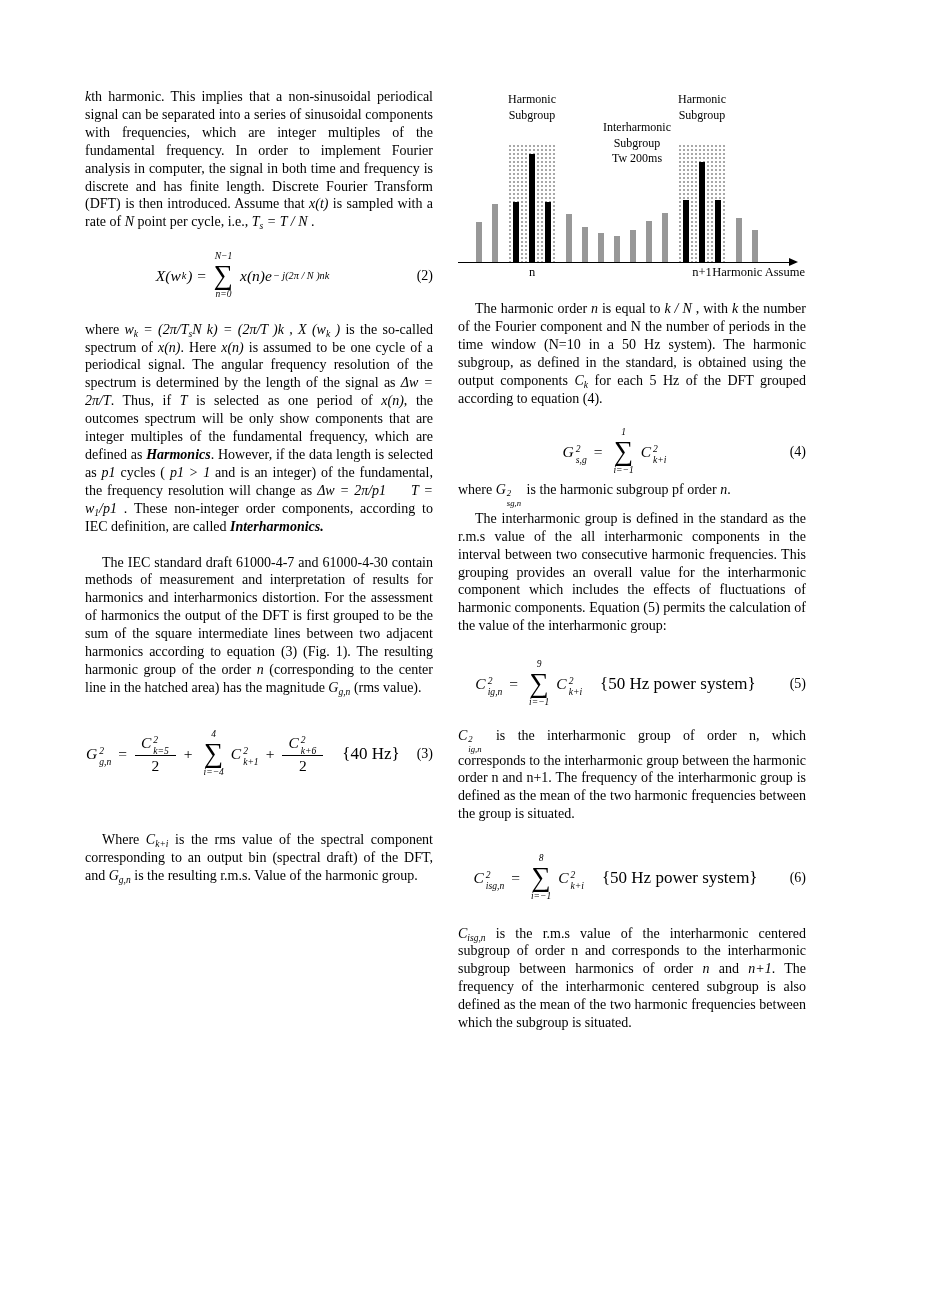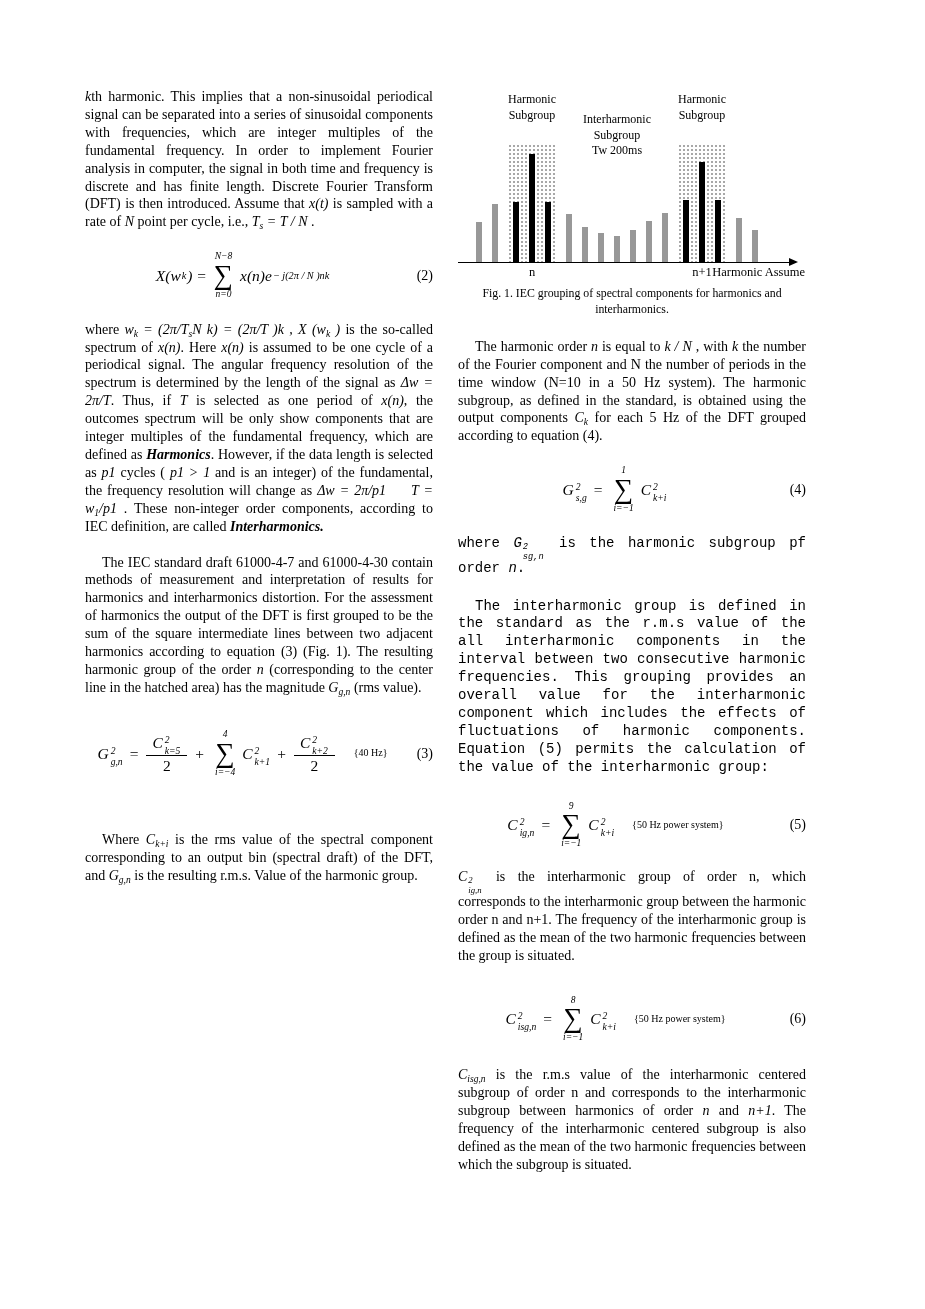--- a/index.html
+++ b/index.html
@@ -10,52 +10,52 @@
   .col { position:absolute; top:88px; width:348px; font-size:14px; line-height:1.28; text-align:justify; }
   .col-left  { left:85px; }
   .col-right { left:458px; }
 
   .para { margin:0; }
   .indent { text-indent:17px; }
   .it  { font-style:italic; }
   .bit { font-style:italic; font-weight:bold; }
   .para sub { font-style:italic; font-size:0.68em; line-height:0; vertical-align:-0.3em; }
 
-  .mt14{margin-top:20px;font-family:Liberation Mono, monospace;} .mt16{margin-top:16px;} .mt18{margin-top:18px;} .mt20{margin-top:20px;}
+  .mt14{margin-top:4px;} .mt16{margin-top:16px;} .mt18{margin-top:18px;} .mt20{margin-top:20px;}
   .mt22{margin-top:22px;} .mt24{margin-top:24px;} .mt26{margin-top:26px;} .mt30{margin-top:30px;}
   .mt46{margin-top:46px;}
 
   .section-heading { margin-top:26px; text-align:center; font-size:14.5px; }
   .section-heading .heading-text { margin-left:26px; letter-spacing:0.3px; }
 
   
   .equation { position:relative; display:flex; align-items:center; padding-right:34px; min-height:48px; font-size:15.5px; }
   .eq-tall { min-height:62px; }
   .eq-body { flex:1; display:flex; justify-content:center; align-items:center; flex-wrap:nowrap; }
   .eq-num { position:absolute; right:0; font-style:normal; font-size:14px; }
-  .eq-cond { font-style:normal; font-size:10px; margin-left:16px; white-space:nowrap; }
+  .eq-cond { font-style:normal; font-size:17px; margin-left:16px; white-space:nowrap; }
   .mvar { font-style:italic; margin:0 1px; white-space:pre; }
   .mop  { font-style:normal; margin:0 5px; }
   .msub { font-style:italic; font-size:0.66em; line-height:0; vertical-align:-0.35em; }
   .msup { font-style:italic; font-size:0.66em; line-height:0; vertical-align:0.5em; }
   .sum { display:inline-flex; flex-direction:column; align-items:center; margin:0 6px; line-height:1; }
   .sum .lim { font-size:9.5px; font-style:italic; line-height:1.25; }
   .sum .sig { font-size:27px; font-style:normal; line-height:0.95; }
   .ss { display:inline-flex; flex-direction:column; align-items:flex-start; font-size:0.62em; line-height:1.15; font-style:italic; transform:translateY(0.18em); margin:0 2px 0 1px; }
   .frac { display:inline-flex; flex-direction:column; align-items:center; margin:0 3px; line-height:1.15; }
   .frac .num { display:inline-flex; align-items:center; border-bottom:1.2px solid #000; padding:0 5px 1px; }
   .frac .den { padding-top:1px; font-style:normal; }
   .eq-range { margin-top:14px; text-align:center; font-style:italic; font-size:15px; }
 
   
   .figure { margin:0; }
   .fig-chart { position:relative; width:347px; height:192px; }
   .labels-layer { position:absolute; left:0; top:0; right:0; bottom:0; z-index:2; pointer-events:none; }
   .fig-label { position:absolute; top:4px; transform:translateX(-50%); text-align:center; font-size:12px; line-height:1.3; white-space:nowrap; }
-  #lbl-center { top:24px; }
+  #lbl-center { top:32px;margin-left:20px; }
   .bars-area { position:absolute; left:0; right:0; bottom:18px; height:124px; }
   .bars-row { position:absolute; left:18px; bottom:0; display:flex; align-items:flex-end; gap:10px; }
   .bar { width:6px; }
   .bar.black { background:#000; }
   .bar.gray  { background:#989898; }
   .hatch-box { display:flex; align-items:flex-end; gap:10px; padding:0 5px; height:118px;
                background-image:radial-gradient(circle, #a8a8a8 0.9px, transparent 1px);
                background-size:4px 4px; }
   .axis-line { position:absolute; left:0; right:9px; bottom:17px; border-top:1.6px solid #000; }
   .axis-line .arrow { position:absolute; right:-2px; top:-4.8px; width:0; height:0;
@@ -74,21 +74,21 @@
 
     <p class="para"><span class="it">k</span><span>th harmonic. This implies that a non-sinusoidal periodical signal can be separated into a series of sinusoidal components with frequencies, which are integer multiples of the fundamental frequency. In order to implement Fourier analysis in computer, the signal in both time and frequency is discrete and has finite length. Discrete Fourier Transform (DFT) is then introduced. Assume that </span><span class="it">x(t)</span><span> is sampled with a rate of </span><span class="it">N</span><span> point per cycle, i.e., </span><span class="it">T</span><sub>s</sub><span class="it"> = T / N</span><span> .</span></p>
 
 
     <div class="equation mt20">
       <div class="eq-body">
         <span class="mvar">X(w</span>
           <sub class="msub">k</sub>
           <span class="mvar">) =</span>
         <span class="sum">
-          <span class="lim">N−8</span>
+          <span class="lim">N−1</span>
           <span class="sig">∑</span>
           <span class="lim">n=0</span>
         </span>
         <span class="mvar">x(n)e</span>
           <sup class="msup">− j(2π / N )nk</sup>
       </div>
       <span class="eq-num">(2)</span>
     </div>
 
 
@@ -125,21 +125,21 @@
           <span class="ss">
             <span>2</span>
             <span>k+1</span>
           </span>
         <span class="mop">+</span>
         <span class="frac">
           <span class="num">
               <span class="mvar">C</span>
               <span class="ss">
                 <span>2</span>
-                <span>k+2</span>
+                <span>k+6</span>
               </span>
             </span>
           <span class="den">2</span>
         </span>
         <span class="eq-cond">{40 Hz}</span>
       </div>
       <span class="eq-num">(3)</span>
     </div>
 
     <p class="para indent mt46"><span>Where </span><span class="it">C</span><sub>k+i</sub><span> is the rms value of the spectral component corresponding to an output bin (spectral draft) of the DFT, and </span><span class="it">G</span><sub>g,n</sub><span> is the resulting r.m.s. Value of the harmonic group.</span></p>
@@ -192,24 +192,20 @@
         </div>
         <div class="axis-line">
             <span class="arrow"></span>
           </div>
         <div class="tick-row">
           <span class="tick" id="tick-n" style="left: 74px;">n</span>
           <span class="tick" id="tick-n1" style="left: 244px;">n+1</span>
           <span class="axis-title">Harmonic Assume</span>
         </div>
       </div>
-      <figcaption class="fig-caption">
-        <div>Fig. 1.  IEC grouping of spectral components for harmonics and</div>
-        <div>interharmonics.</div>
-      </figcaption>
     </figure>
 
     <p class="para indent mt20"><span>The harmonic order </span><span class="it">n</span><span> is equal to </span><span class="it">k / N</span><span> , with </span><span class="it">k</span><span> the number of the Fourier component and N the number of periods in the time window (N=10 in a 50 Hz system). The harmonic subgroup, as defined in the standard, is obtained using the output components </span><span class="it">C</span><sub>k</sub><span> for each 5 Hz of the DFT grouped according to equation (4).</span></p>
 
     <div class="equation mt20">
       <div class="eq-body">
         <span class="mvar">G</span>
           <span class="ss">
             <span>2</span>
             <span>s,g</span>

